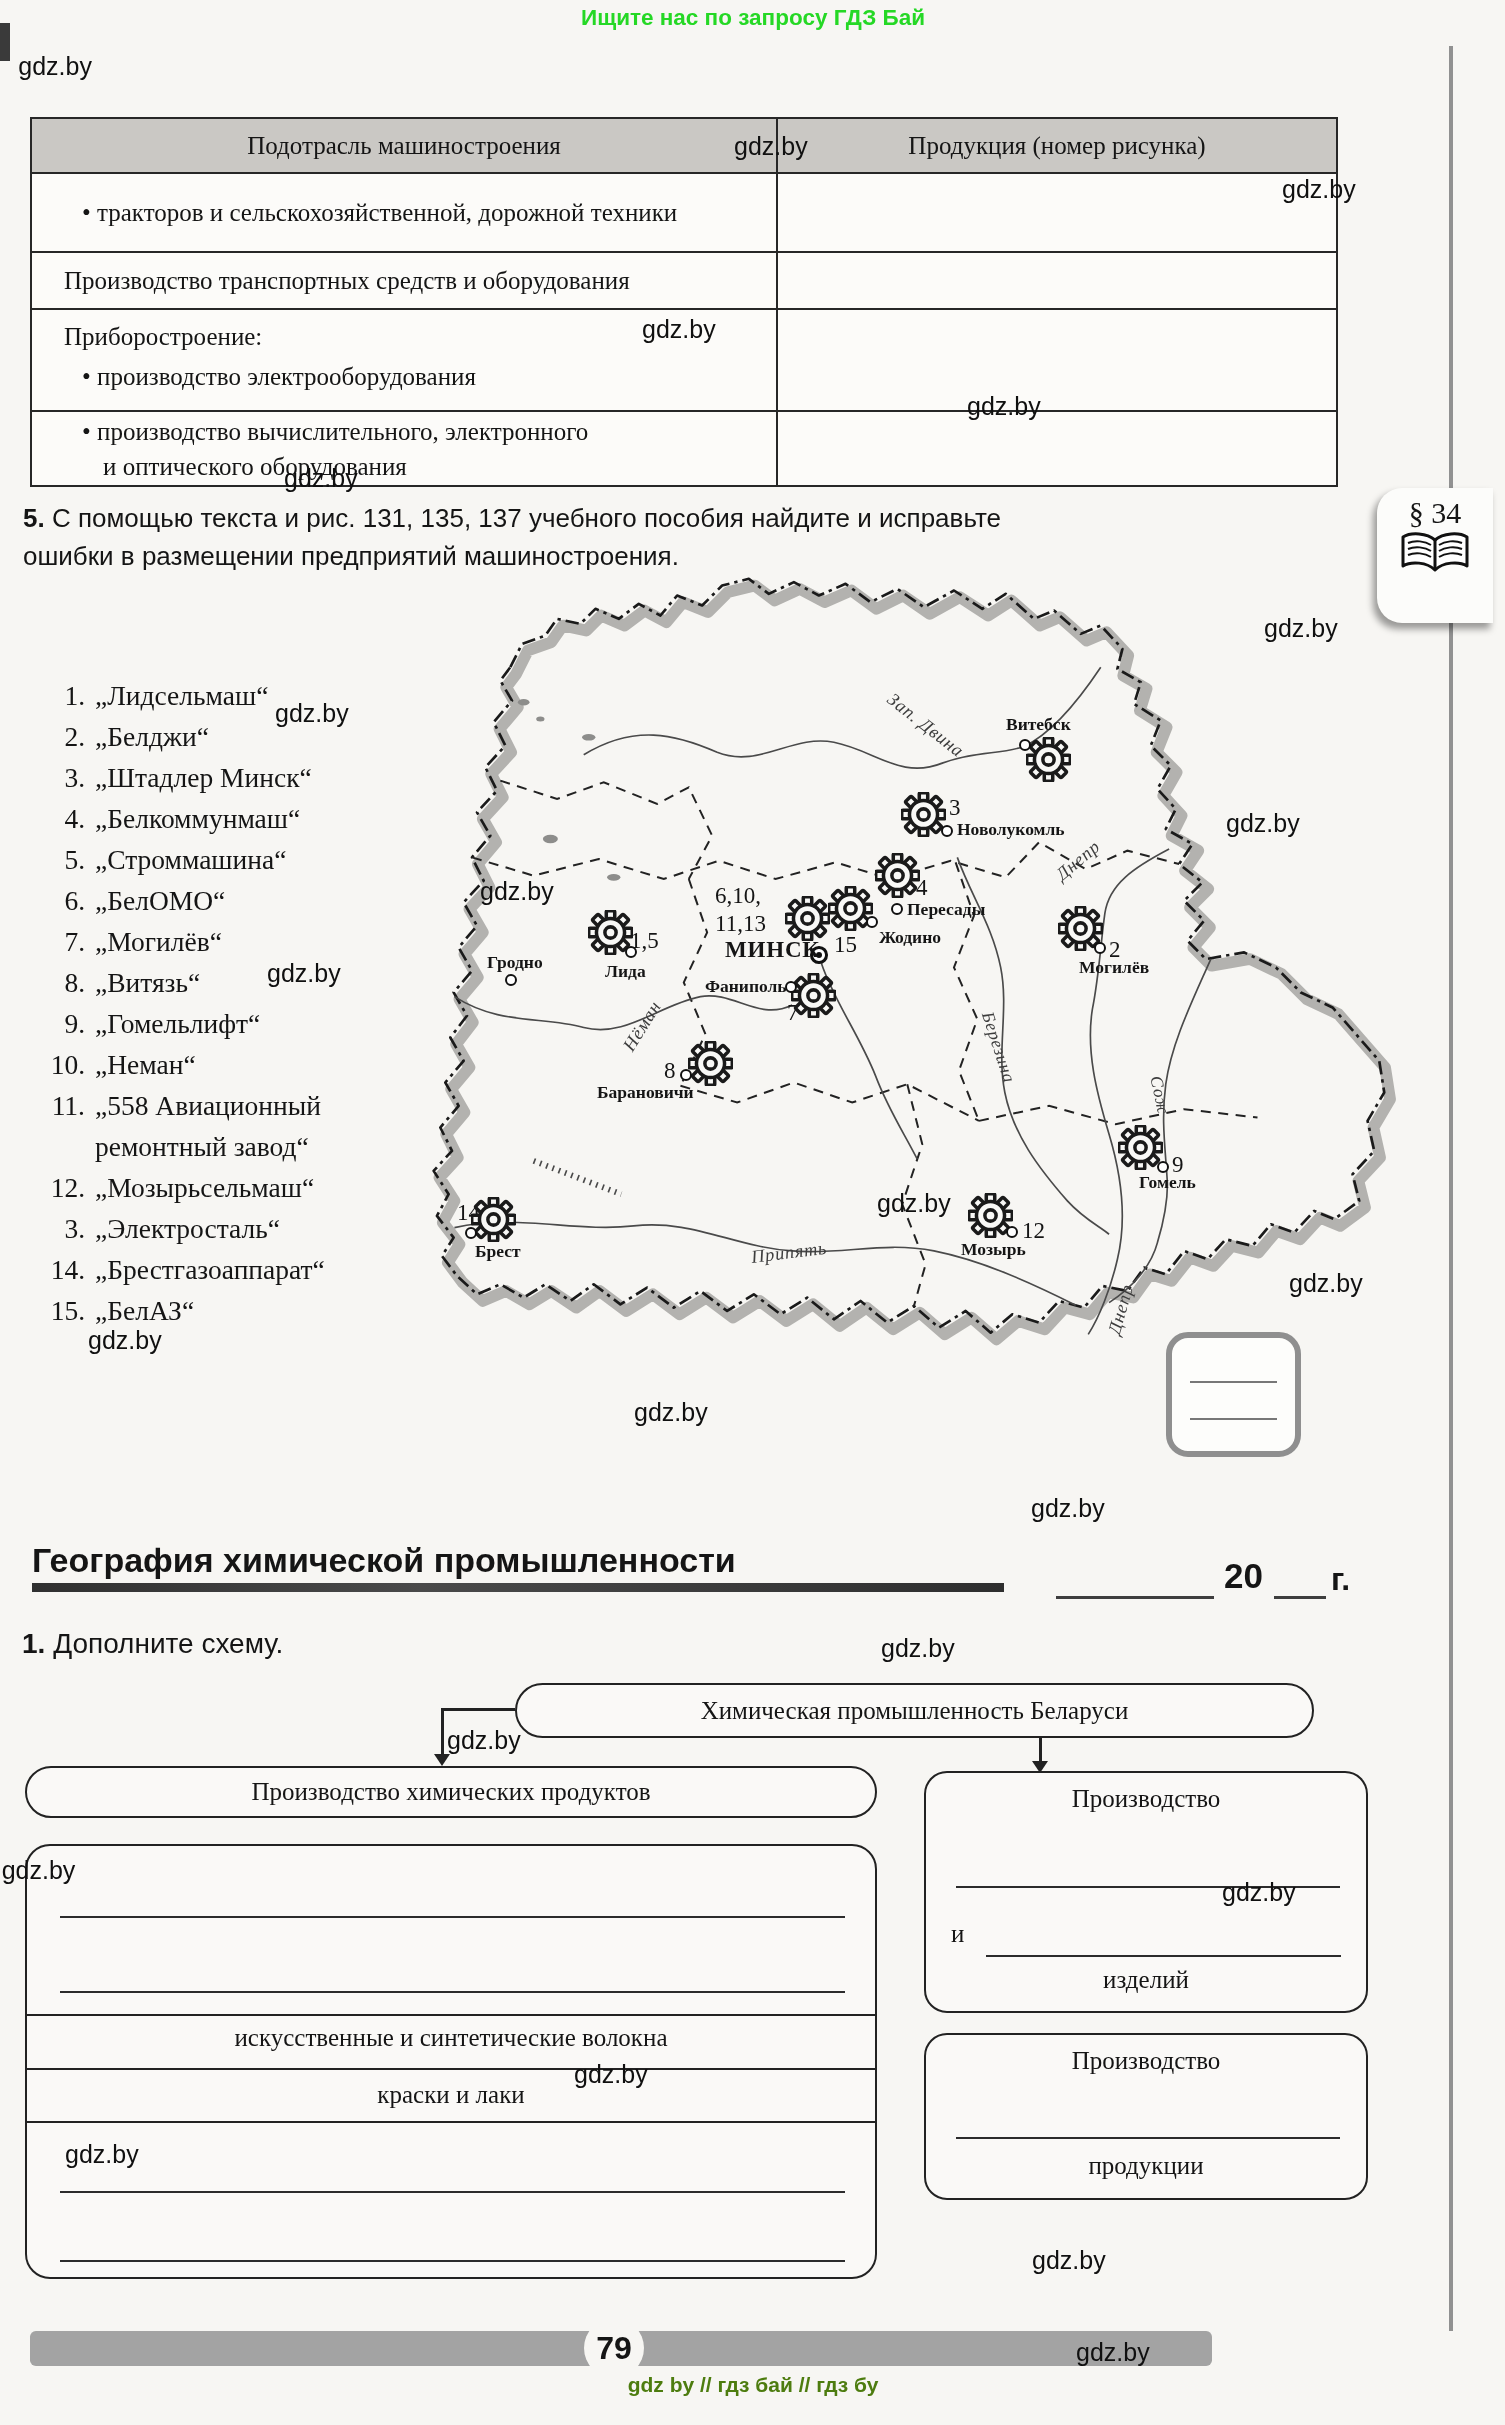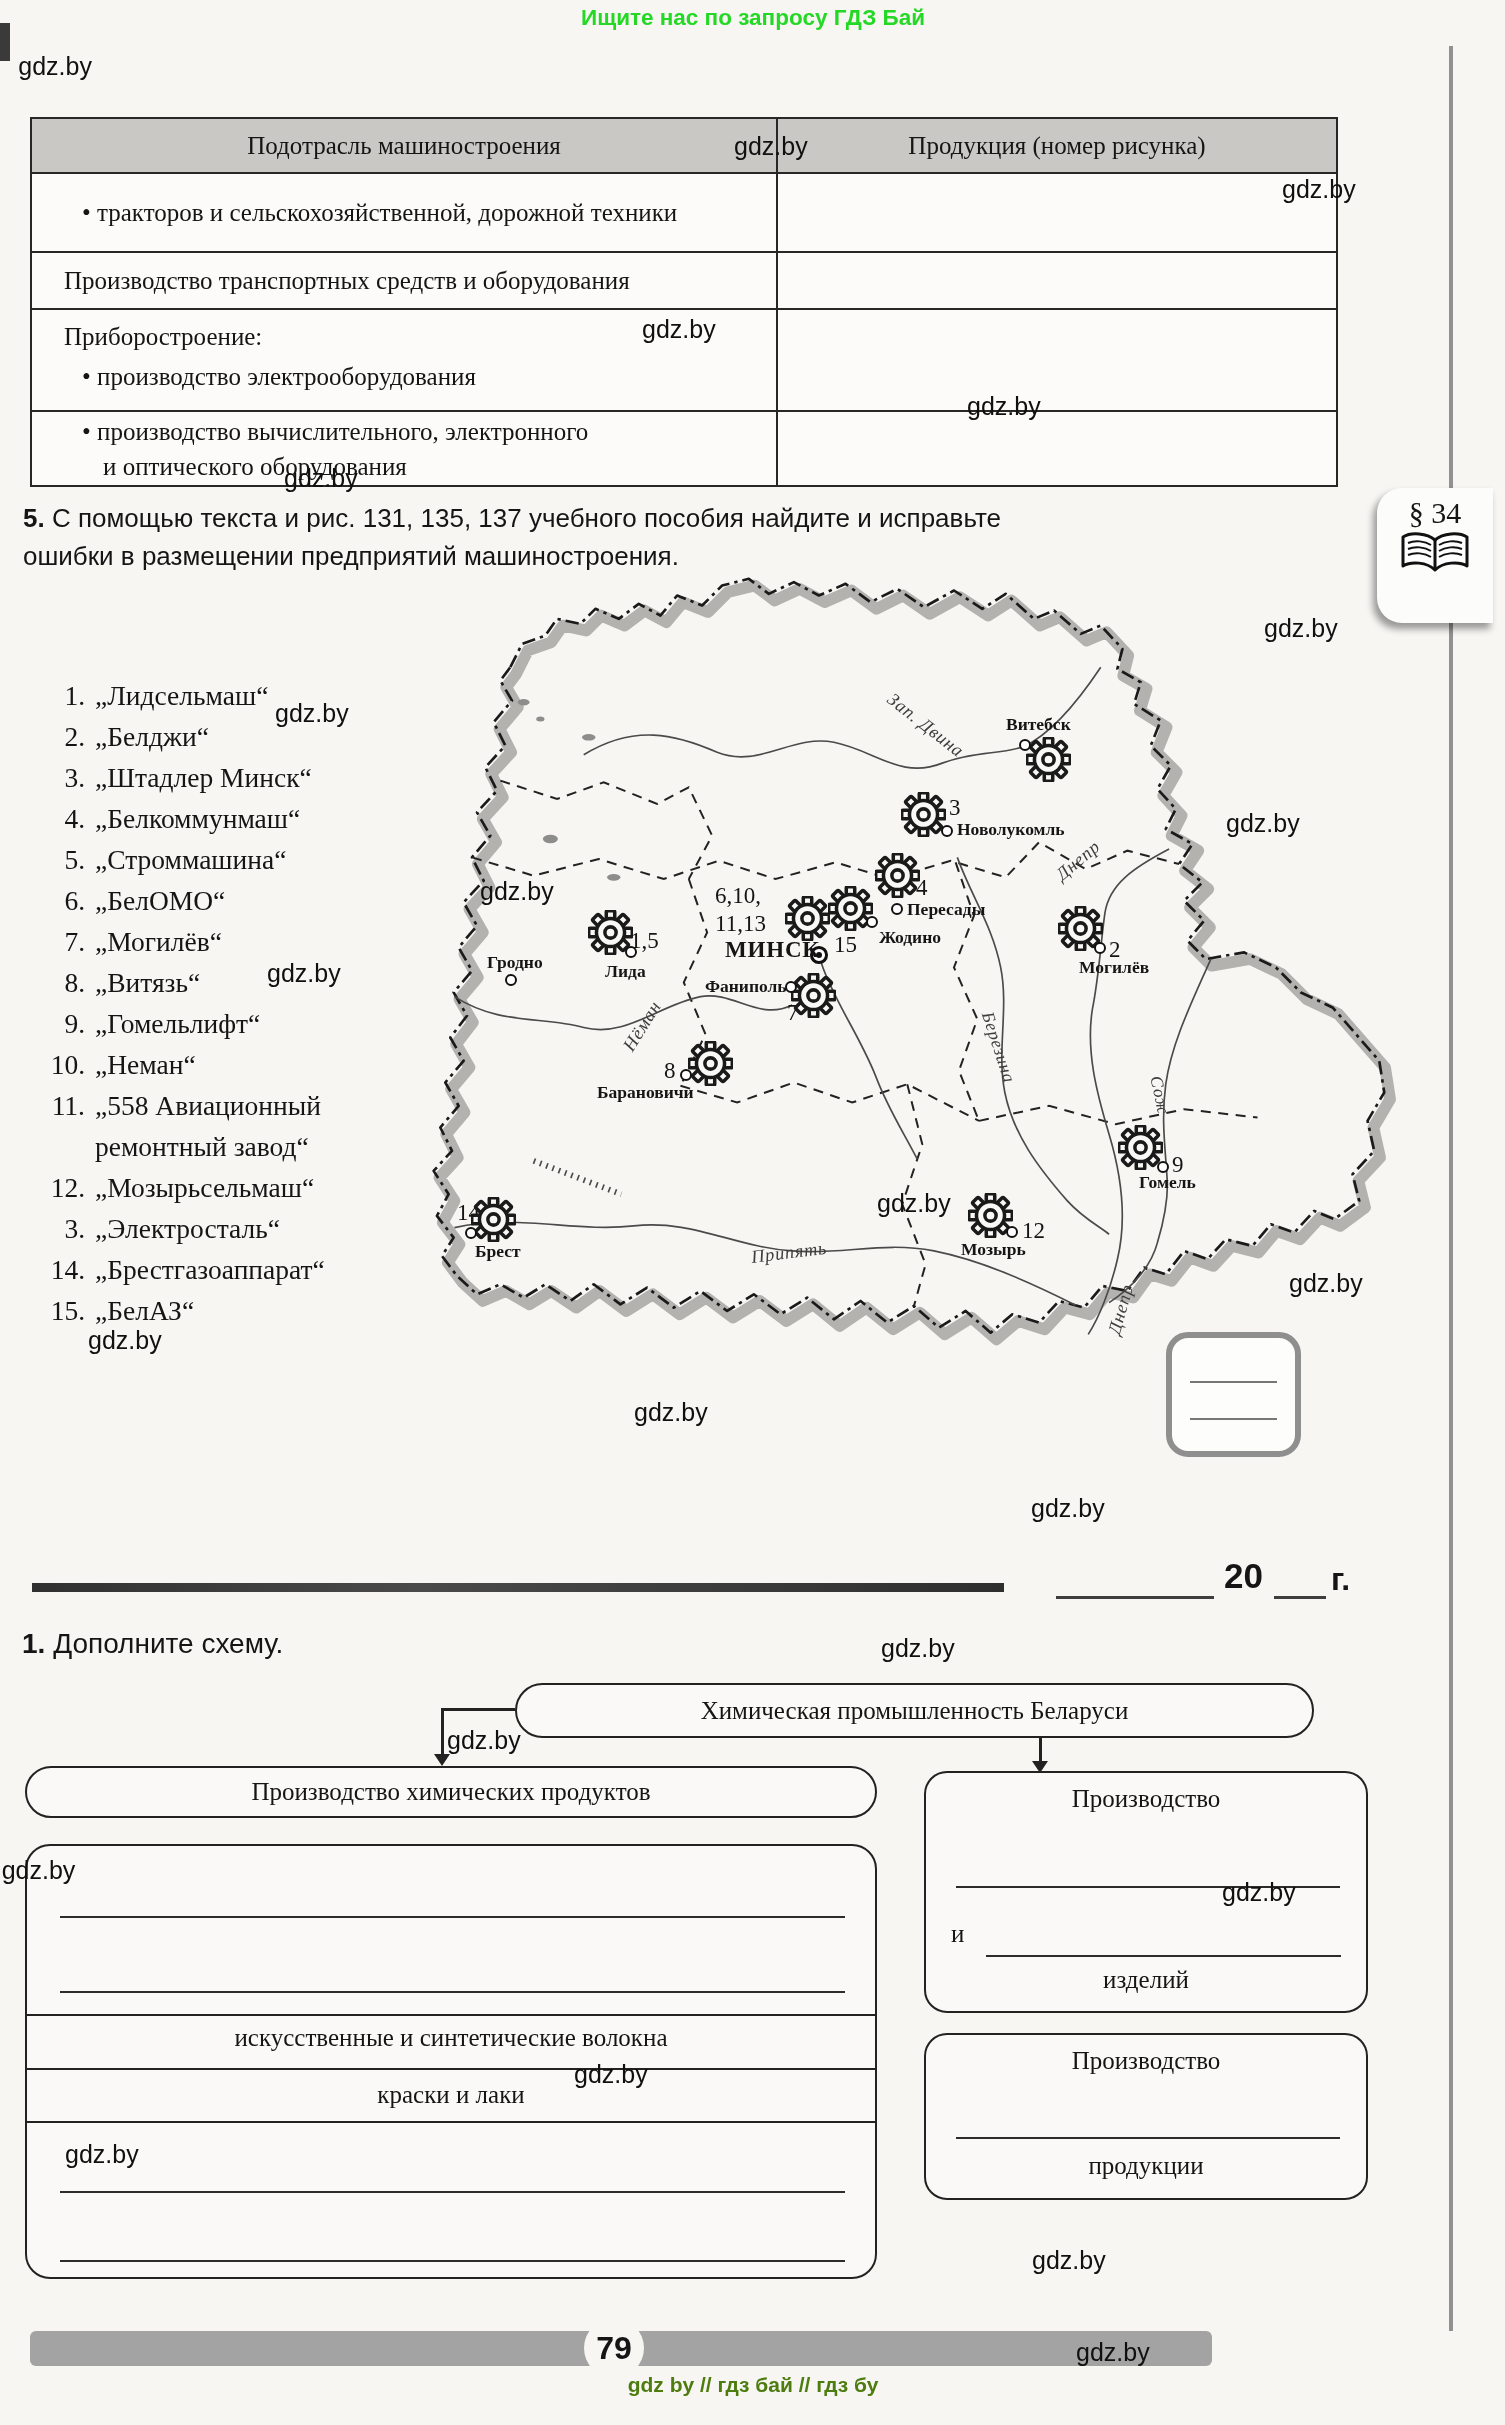--- a/index.html
+++ b/index.html
@@ -298,20 +298,21 @@
       </svg>
       <div class="map-dot" style="left: 465px; top: 1227px;"></div>
       <div class="map-city" style="left: 475px; top: 1241px;">Брест</div>
     </div>
 
   <div id="answer-box" class="abs">
     <div class="abx-line" style="top:43px;"></div>
     <div class="abx-line" style="top:80px;"></div>
   </div>
 
+  <div id="chem-head" class="abs">География химической промышленности</div>
   <div id="chem-bar" class="abs"></div>
   <div class="yr-line abs" style="left:1056px;top:1596px;width:158px;"></div>
   <div id="year-20" class="abs">20</div>
   <div class="yr-line abs" style="left:1274px;top:1596px;width:52px;"></div>
   <div id="year-g" class="abs">г.</div>
 
   <div id="task1" class="abs">
     <span class="tnum">1.</span>
     <span>Дополните схему.</span>
   </div>

